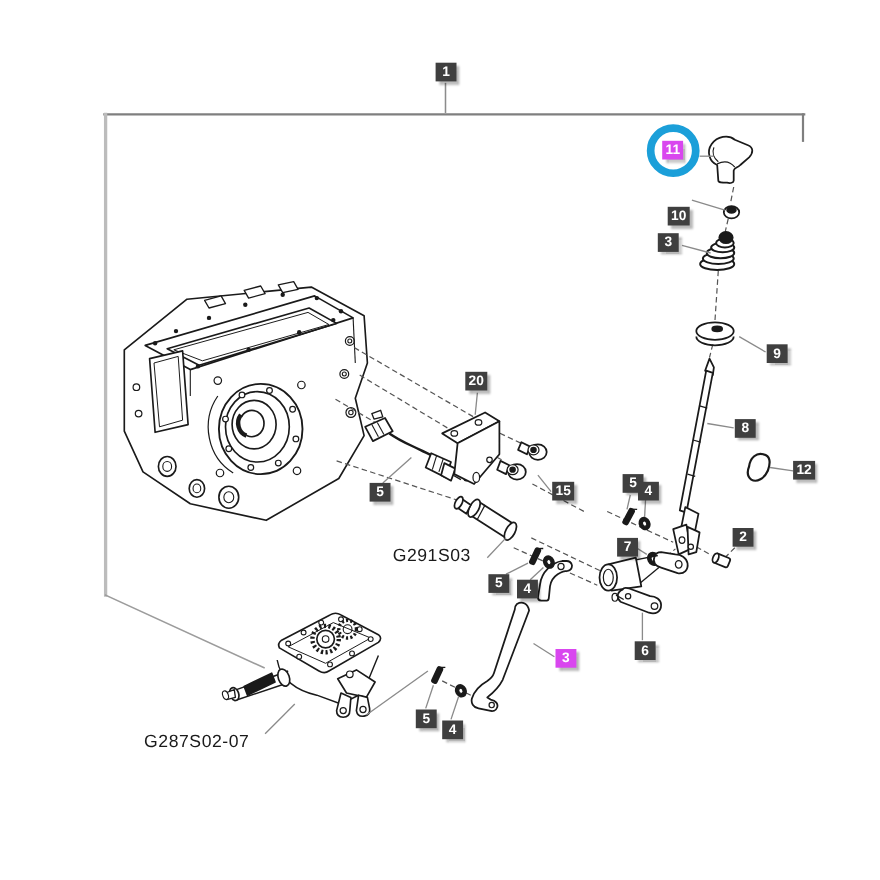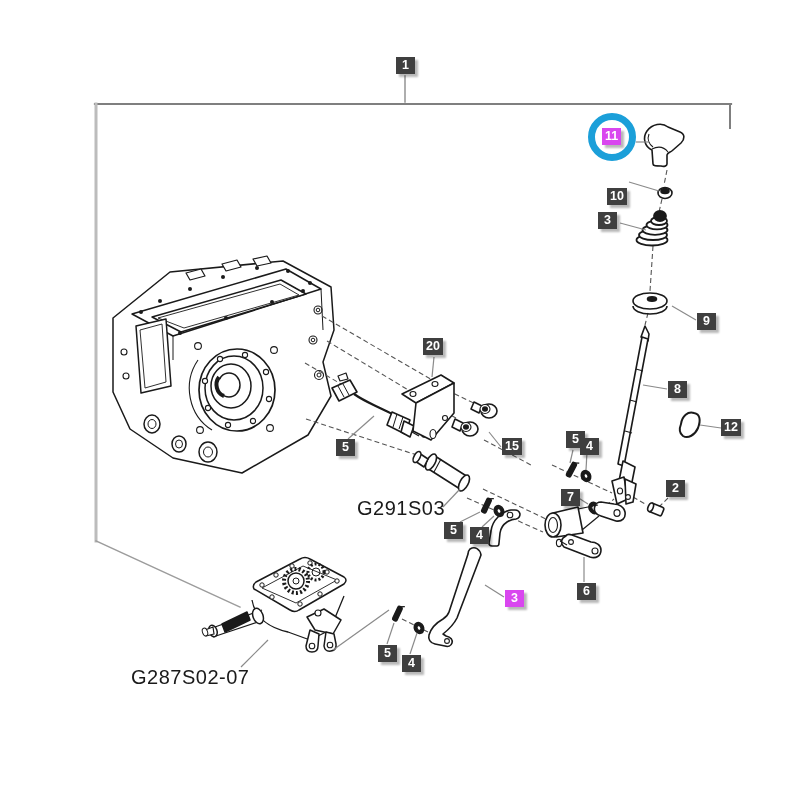--- a/index.html
+++ b/index.html
@@ -5,21 +5,21 @@
   html,body{margin:0;padding:0;background:#ffffff;}
   #canvas{position:relative;width:800px;height:800px;background:#ffffff;overflow:hidden;
           font-family:"Liberation Sans",sans-serif;}
   #art{position:absolute;left:0;top:0;}
   .tag{position:absolute;min-width:13px;height:17px;padding:0 3px;background:#3f3f3f;color:#ffffff;
        font:bold 12.5px/17px "Liberation Sans",sans-serif;text-align:center;
        box-shadow:3px 3px 2px rgba(0,0,0,0.28);z-index:5;}
   .tag.hl{background:#d946ef;}
   .ring{position:absolute;left:588px;top:113px;width:34px;height:34px;border:7px solid #1b9fd9;
         border-radius:50%;z-index:4;}
-  .code{position:absolute;color:#1a1a1a;font-size:20px;letter-spacing:0.5px;white-space:nowrap;z-index:5;}
+  .code{position:absolute;color:#1a1a1a;font-size:16px;letter-spacing:0.5px;white-space:nowrap;z-index:5;}
 </style>
 </head>
 <body>
 
 <div id="canvas">
 
 <svg id="art" width="800" height="800" viewBox="0 0 800 800">
 
   <g fill="none" stroke-linecap="square">
     <line x1="95" y1="104" x2="731" y2="104" stroke="#7f7f7f" stroke-width="2.2"></line>

